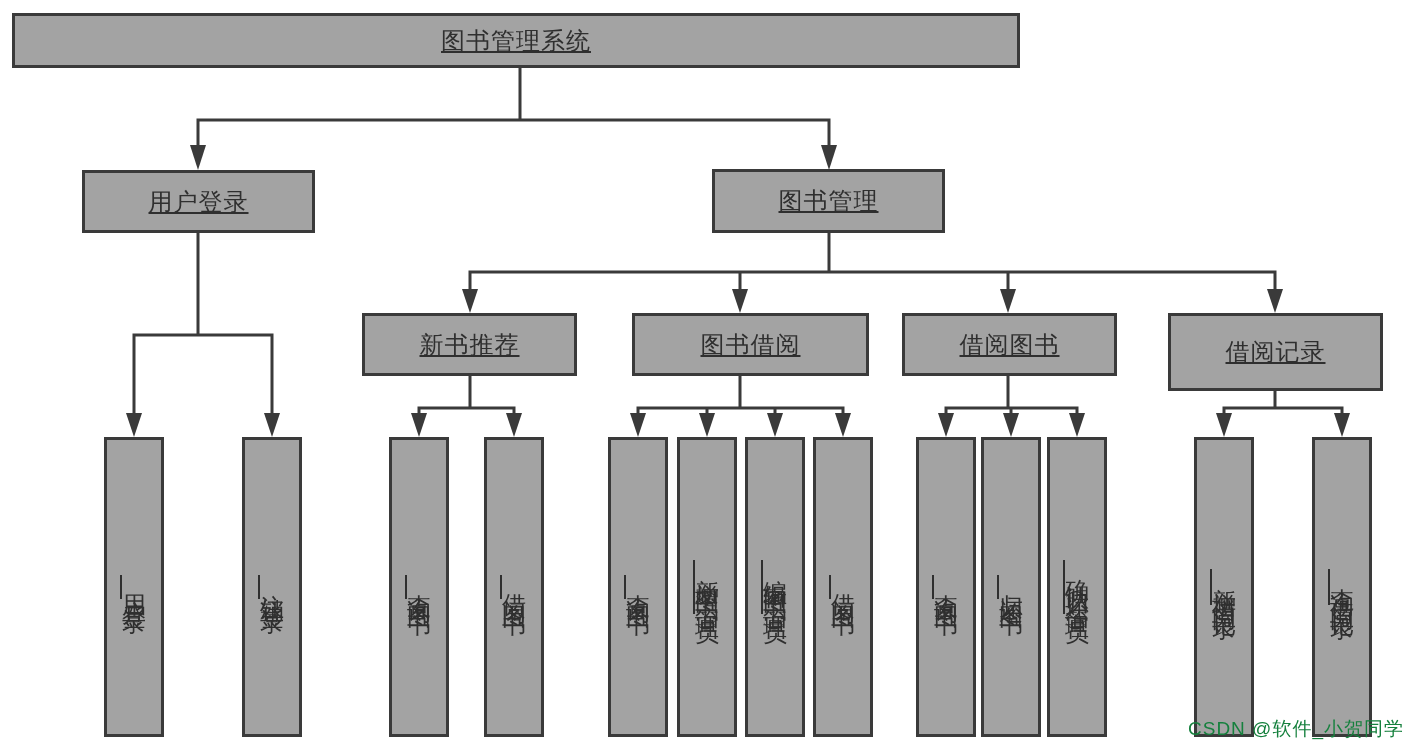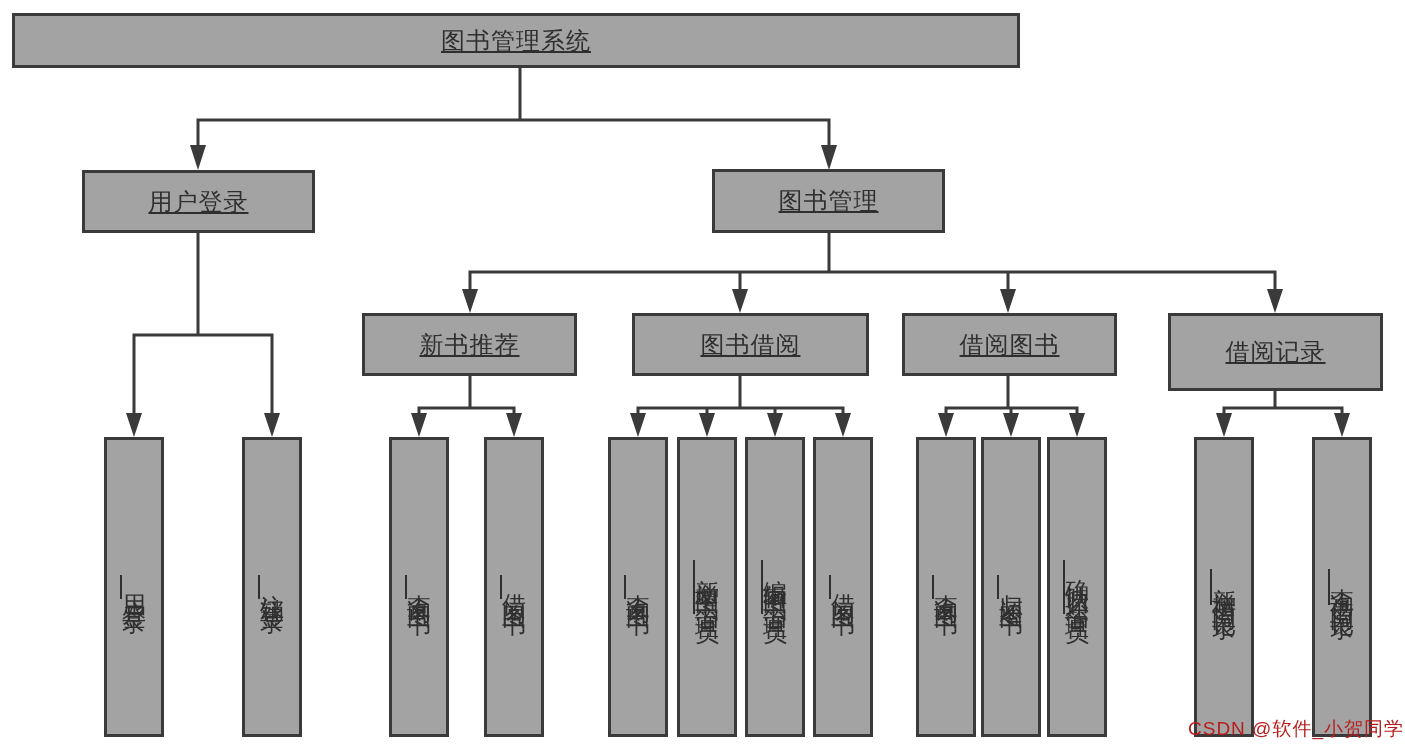--- a/index.html
+++ b/index.html
@@ -25,21 +25,21 @@
   .vtext{
     writing-mode:vertical-rl;
     font-size:24px;
     letter-spacing:6px;
     line-height:1;
     color:#2f2f2f;
     white-space:nowrap;
   }
   .watermark{
     position:absolute;left:1188px;top:716px;
-    font-size:19px;color:#b91c1c;letter-spacing:1px;
+    font-size:19px;color:#15803d;letter-spacing:1px;
     white-space:nowrap;
   }
 </style>
 </head>
 <body>
 
 <div id="stage">
 
   <svg id="wires" viewBox="0 0 1405 747" xmlns="http://www.w3.org/2000/svg">
     <g stroke="#3a3a3a" stroke-width="3" fill="none">

